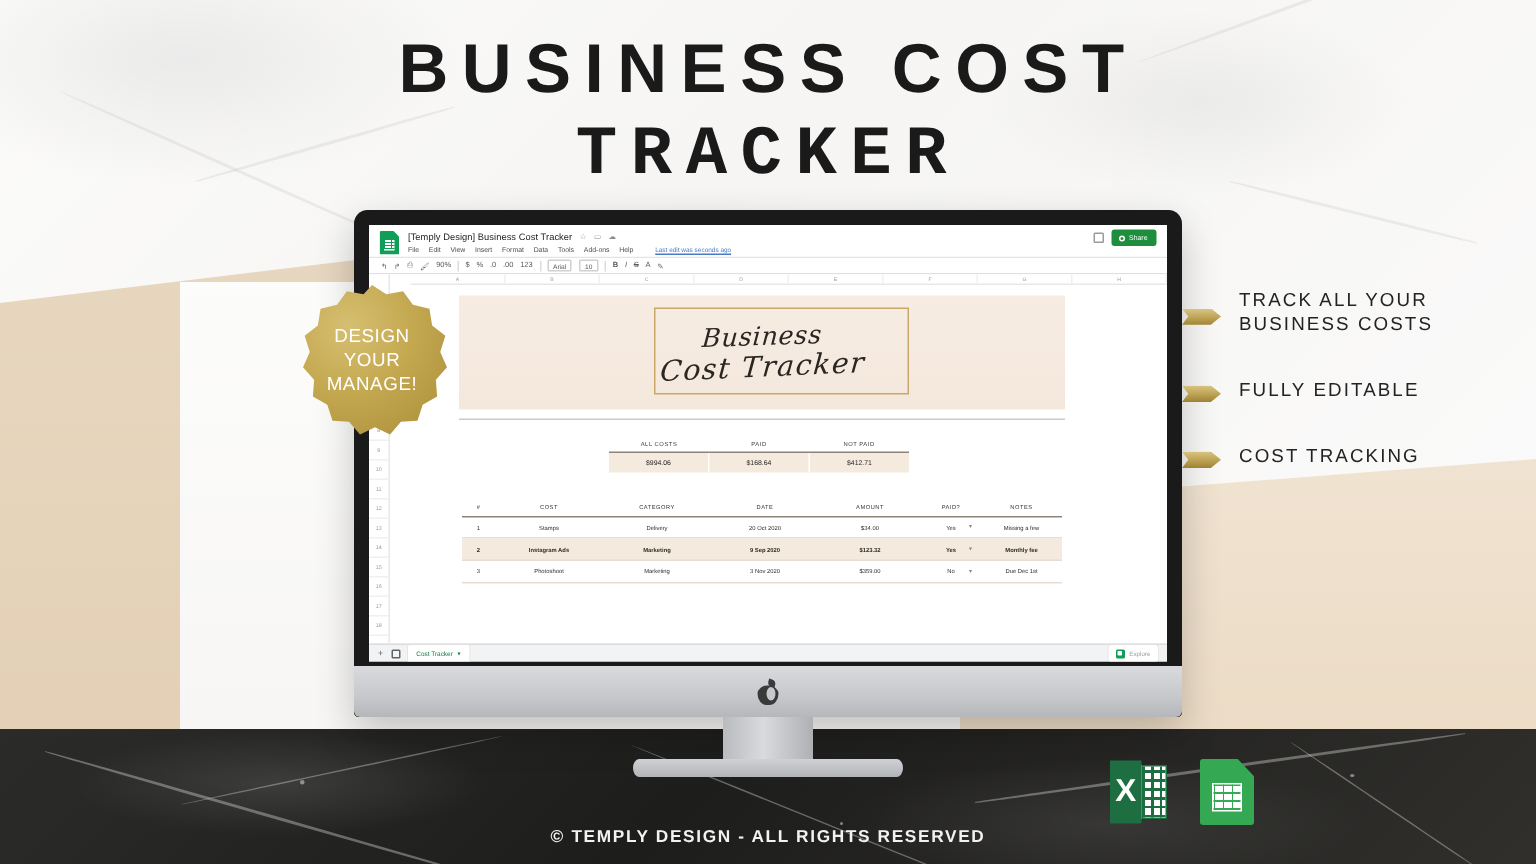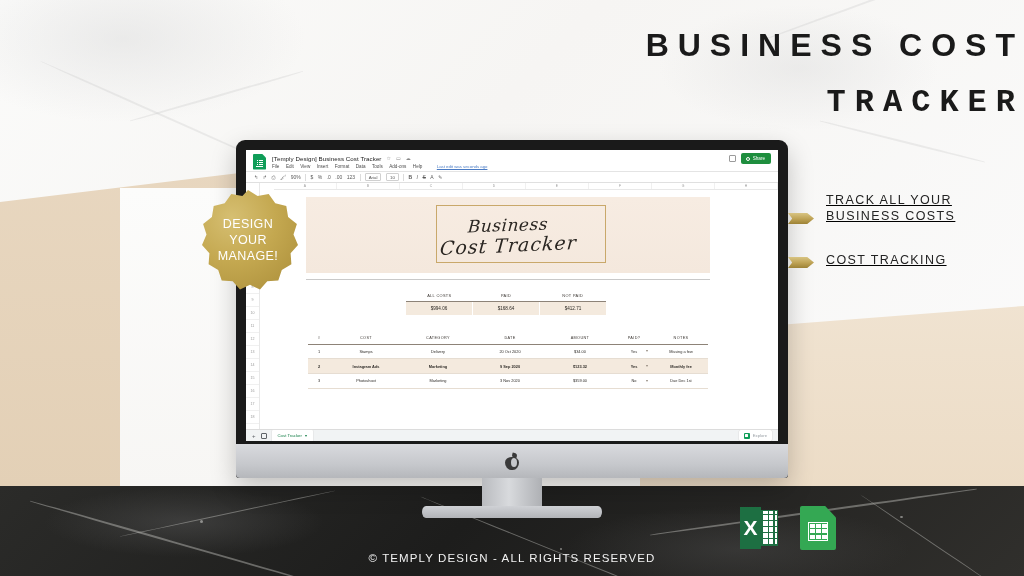--- a/index.html
+++ b/index.html
@@ -54,22 +54,22 @@
   }
   .dark-vein {
     position: absolute; background: rgba(215,215,210,.40);
     transform-origin: left center; border-radius: 50%;
   }
   .dark-speck { position:absolute; background: rgba(230,230,225,.5); border-radius:50%; }
 
   
   .headline {
     position: absolute; left: 0; top: 16px; width: 1024px;
-    text-align: right; color: #1a1a1a;
-    font-size: 32px; font-weight: 700; line-height: 58px;
+    text-align: center; color: #1a1a1a;
+    font-size: 46px; font-weight: 700; line-height: 58px;
     letter-spacing: 9px;
   }
   .headline .l2 { display: block; font-family: Liberation Mono, monospace; }
 
   
   .badge-wrap {
     position: absolute; left: 198px; top: 190px; width: 100px; height: 100px;
   }
   .badge-star {
     position: absolute; inset: 0;
@@ -85,21 +85,21 @@
   .badge-text {
     position: absolute; inset: 0; display: flex; flex-direction: column;
     align-items: center; justify-content: center; gap: 1px;
     color: #ffffff; font-size: 12.5px; font-weight: 400; letter-spacing: .4px;
     line-height: 15px; text-align: center;
   }
 
   
   .features { position: absolute; left: 788px; top: 192px; width: 230px; }
   .feature-row {
-    display: flex; align-items: flex-end; gap: 12px; margin-bottom: 27px; text-decoration: underline;
+    display: flex; align-items: center; gap: 12px; margin-bottom: 27px;
   }
   .feature-arrow {
     flex: none; width: 26px; height: 11px; margin-top: 6px;
     background: linear-gradient(180deg,#d8c482 0%,#bda153 55%,#9d8236 100%);
     clip-path: polygon(0 0, 74% 0, 100% 50%, 74% 100%, 0 100%, 16% 50%);
   }
   .feature-label {
     color: #232323; font-size: 12.5px; letter-spacing: 1.4px;
     line-height: 16px; font-weight: 400;
   }
@@ -318,21 +318,21 @@
   .icon-sheets .sh-lines {
     position:absolute; left:9.4px; top:17.4px; width:17.2px; height:16.2px;
     background-image:
       repeating-linear-gradient(0deg,#34a853 0 1.3px, transparent 1.3px 5.4px),
       repeating-linear-gradient(90deg,#34a853 0 1.3px, transparent 1.3px 6px);
   }
 
   
   .footer-text {
     position:absolute; left: 0; top: 552px; width: 1024px; text-align:center;
-    color:#f2f2f2; font-size: 11.5px; font-weight:400; letter-spacing: 1.1px;
+    color:#f2f2f2; font-size: 11.5px; font-weight:700; letter-spacing: 1.1px;
   }
 </style>
 </head>
 <body>
 
 <div class="bg-root">
   <div class="bg-marble-light"></div>
   <div class="marble-vein" style="left:40px;  top:60px;  width:260px; height:2px; transform:rotate(24deg);"></div>
   <div class="marble-vein" style="left:130px; top:120px; width:180px; height:1.5px; transform:rotate(-16deg);"></div>
   <div class="marble-vein" style="left:760px; top:40px;  width:230px; height:2px; transform:rotate(-20deg);"></div>
@@ -557,20 +557,24 @@
 </div>
 
 <div class="features">
   <div class="feature-row">
     <span class="feature-arrow"></span>
     <span class="feature-label" style="white-space:pre-line">TRACK ALL YOUR
 BUSINESS COSTS</span>
   </div>
   <div class="feature-row">
     <span class="feature-arrow"></span>
+    <span class="feature-label" style="white-space:pre-line">FULLY EDITABLE</span>
+  </div>
+  <div class="feature-row">
+    <span class="feature-arrow"></span>
     <span class="feature-label" style="white-space:pre-line">COST TRACKING</span>
   </div>
 </div>
 
 <div class="app-icons">
   <span class="icon-excel">
     <span class="xl-left">X</span>
     <span class="xl-right"></span>
   </span>
   <span class="icon-sheets">

